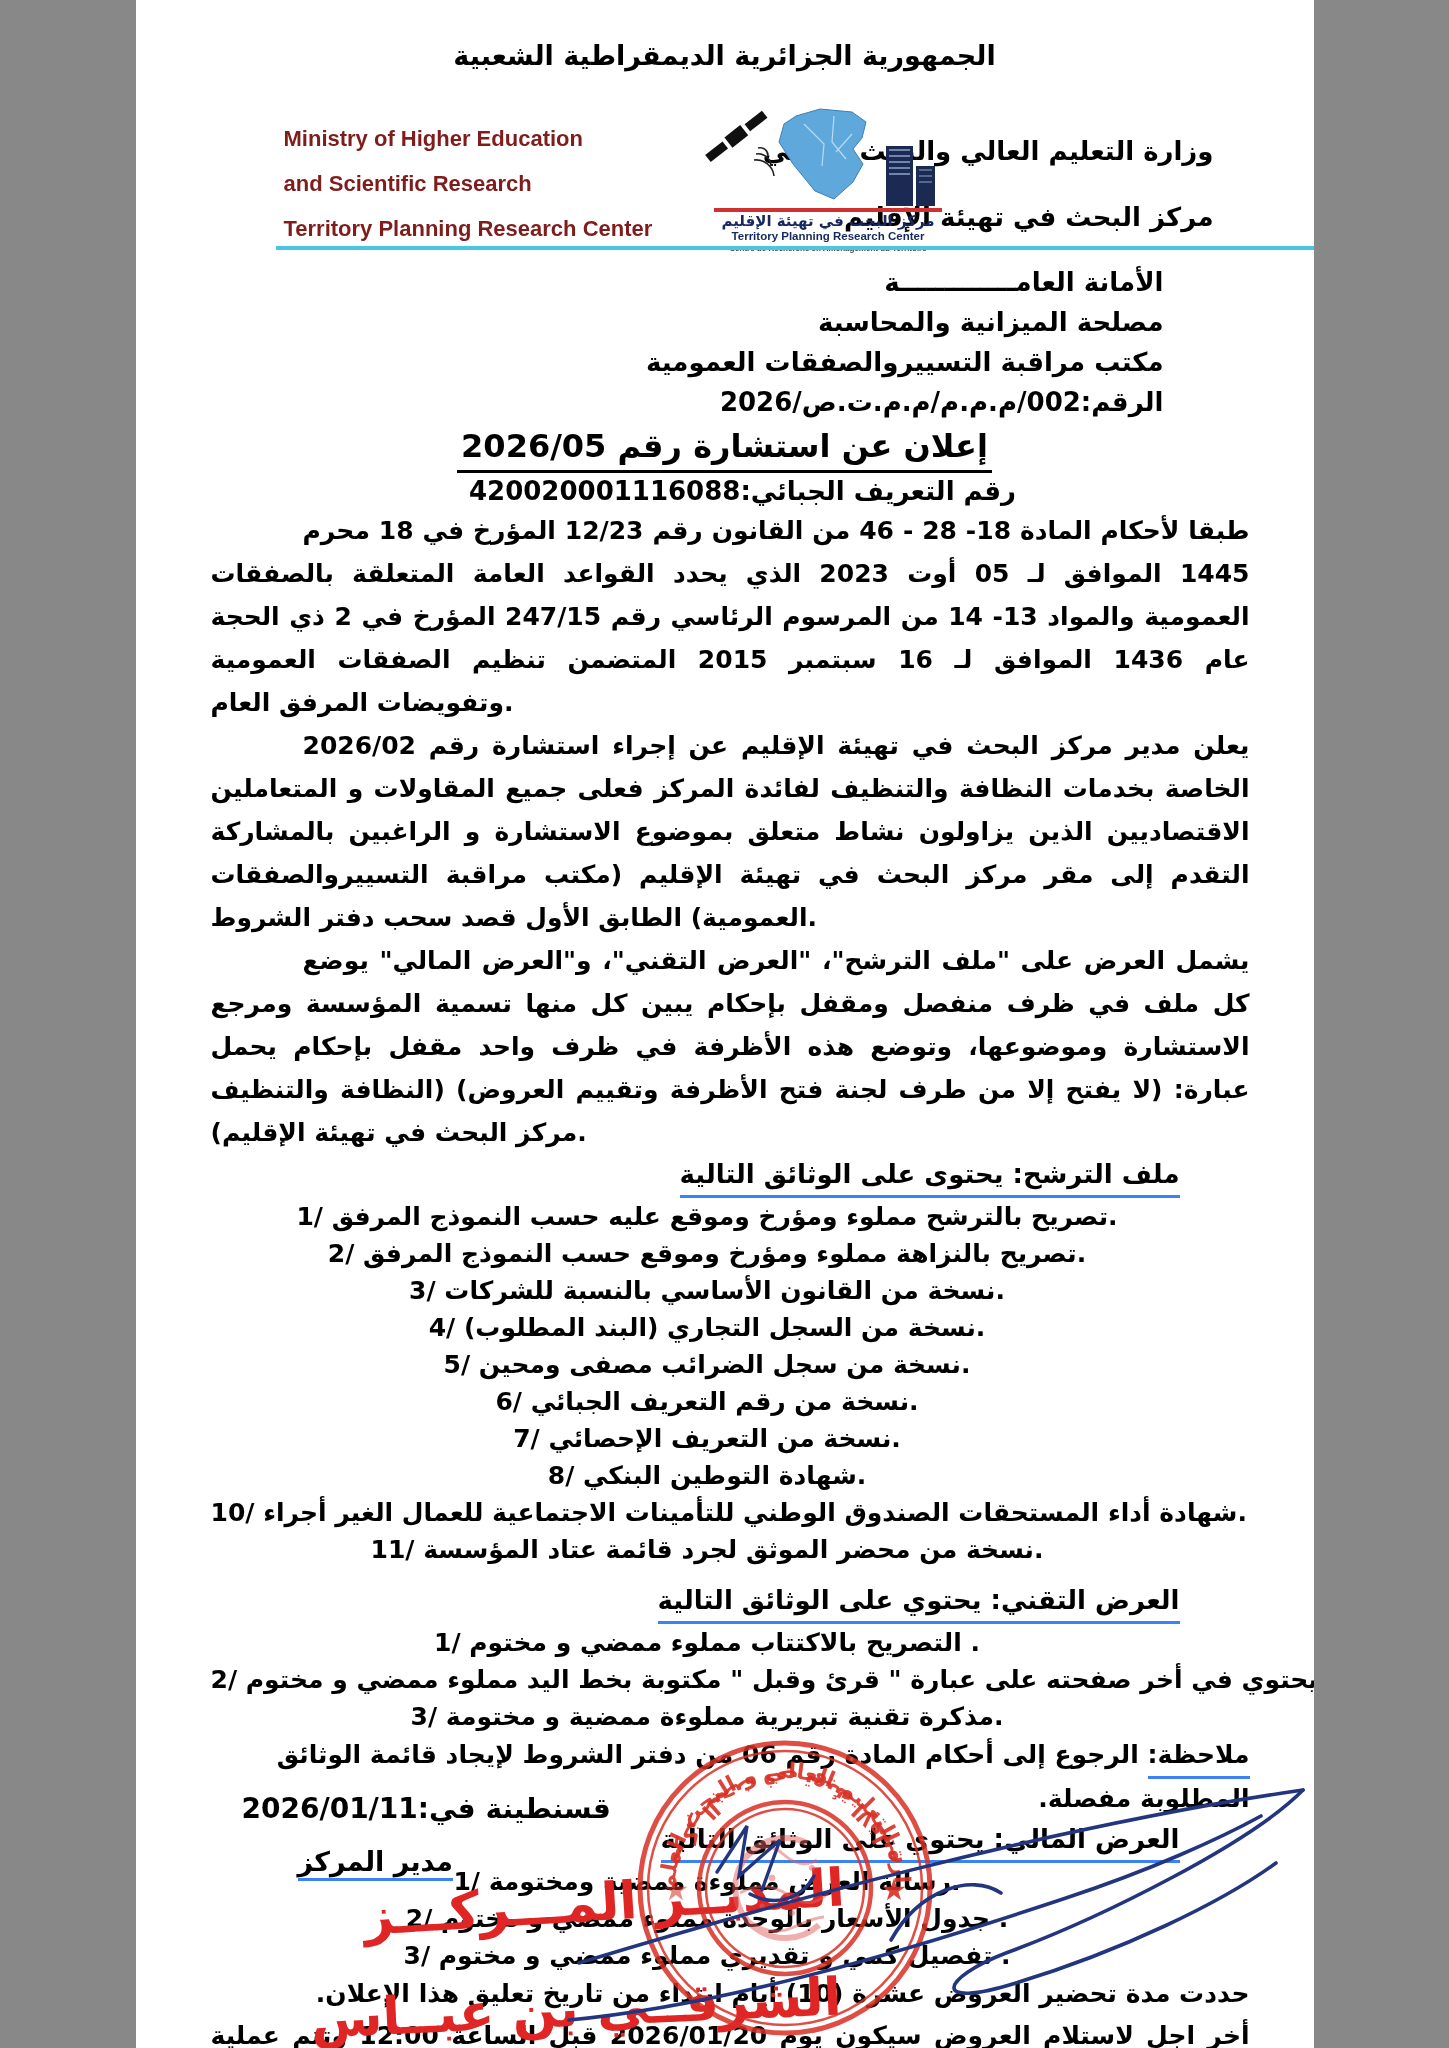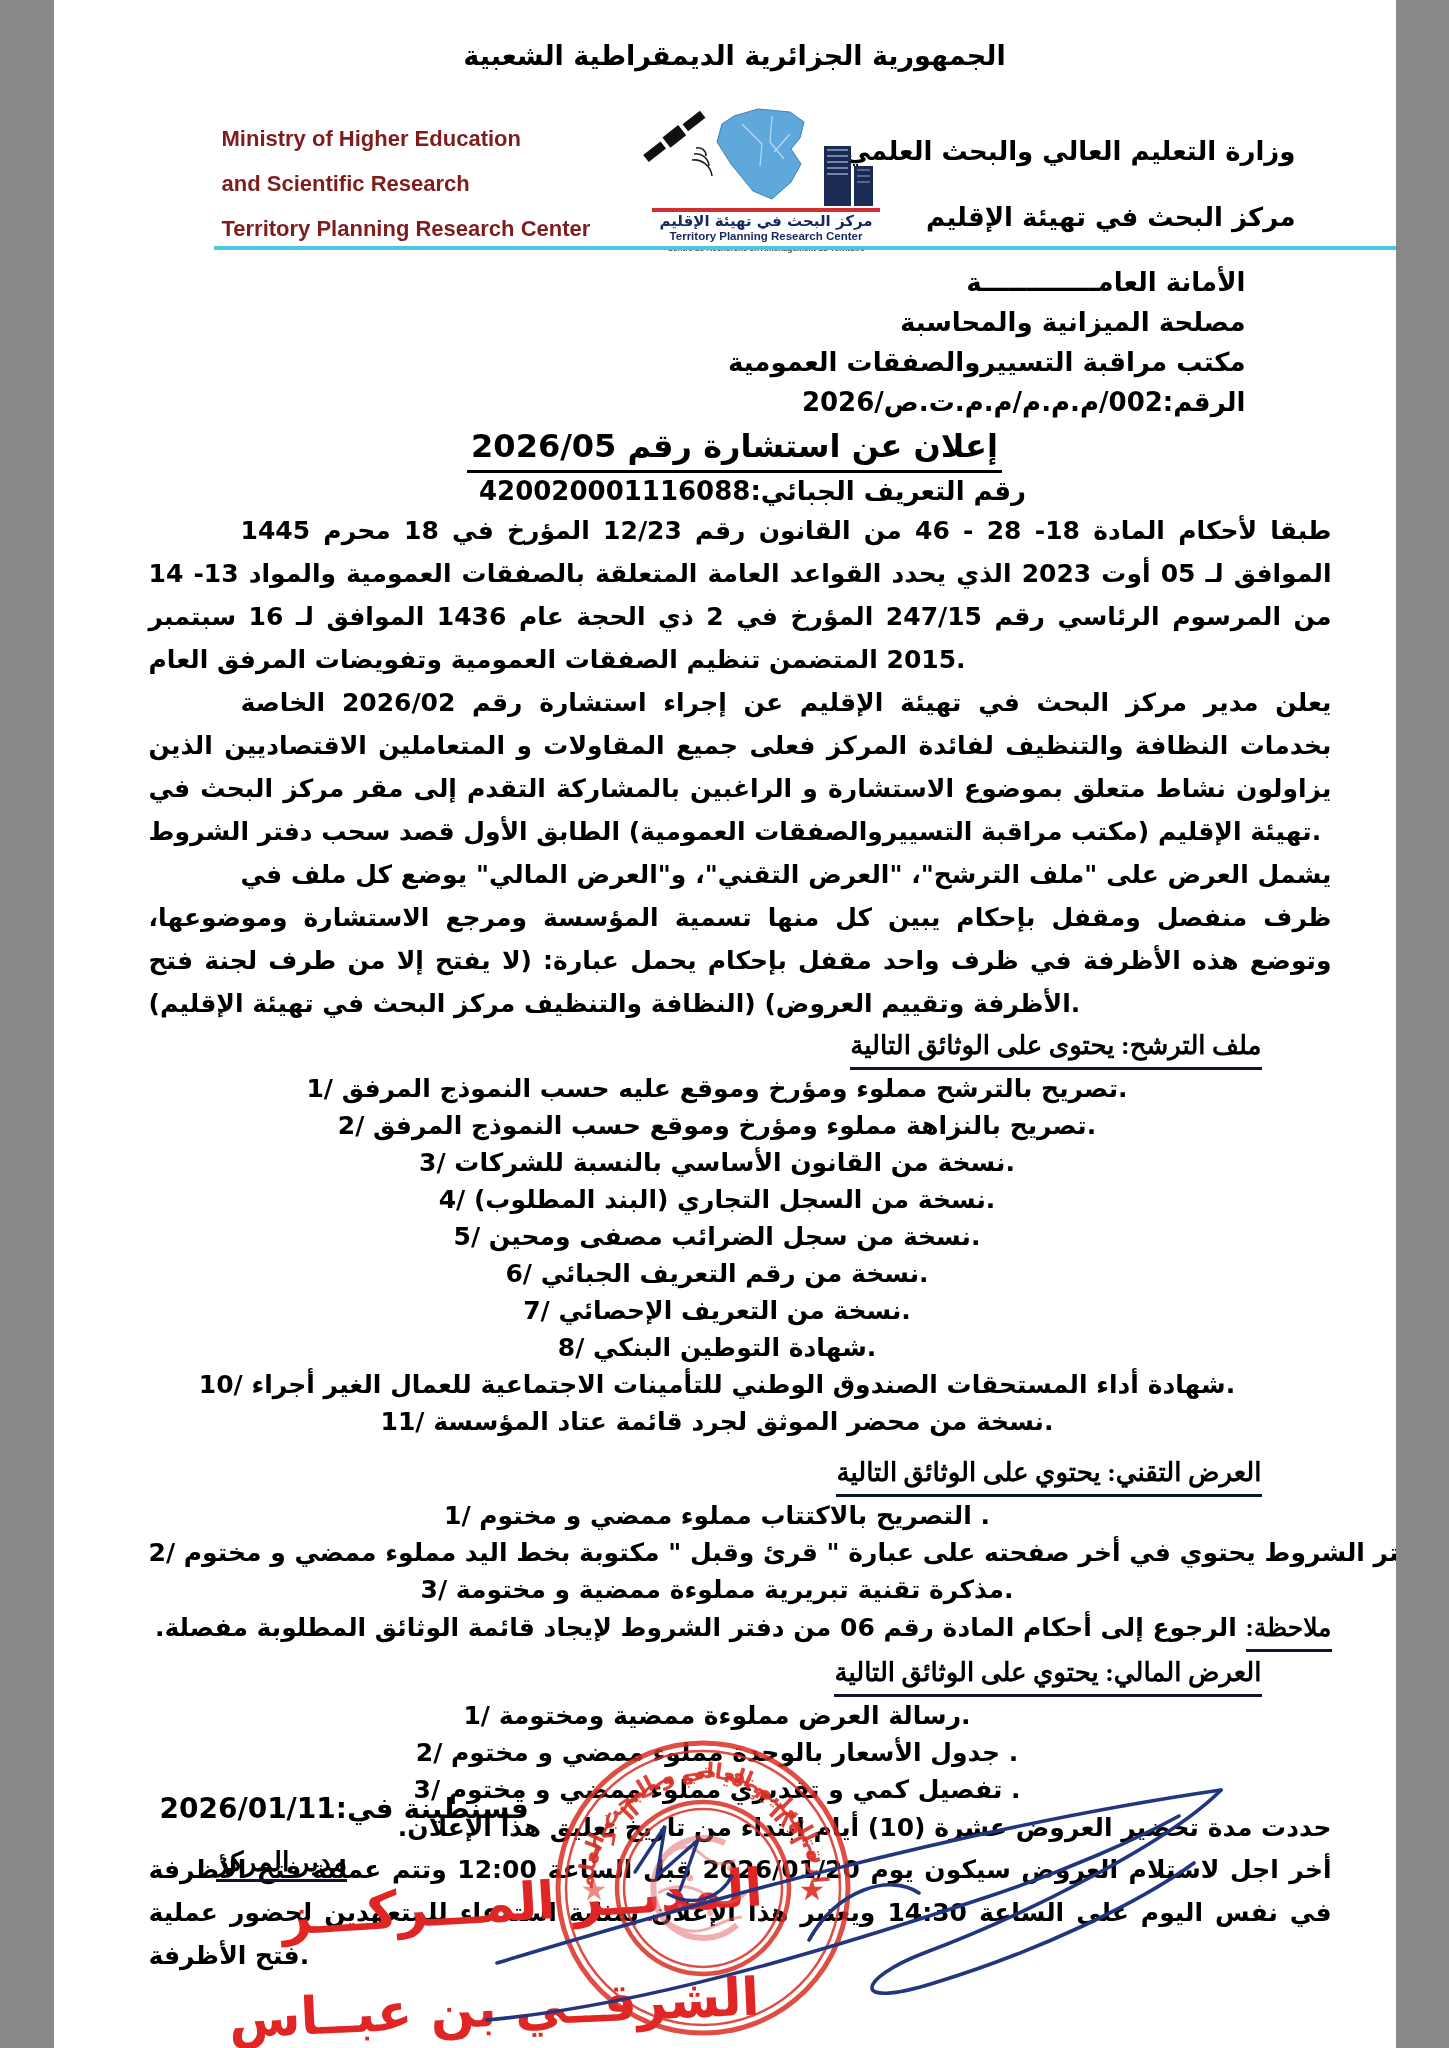--- a/index.html
+++ b/index.html
@@ -1,40 +1,40 @@
 <!DOCTYPE html>
 <html><head>
 <meta charset="utf-8">
 <style>
   html,body{margin:0;padding:0;background:#888;}
   .page{
-    position:relative;width:1322px;height:2048px;margin:0 auto;
+    position:relative;width:1178px;height:2048px;margin:0 auto;
     background:#ffffff;overflow:hidden;color:#000;
-    font-family:"DejaVu Sans","Liberation Sans",sans-serif;font-weight:bold;padding-left:20px;
+    font-family:"DejaVu Sans","Liberation Sans",sans-serif;font-weight:bold;
   }
   .latin{font-family:"Liberation Sans","DejaVu Sans",sans-serif;}
   
   .hdr{position:relative;height:256px;}
   .rep-ar{position:absolute;top:40px;left:0;right:0;text-align:center;font-size:27px;direction:rtl;}
   .rep-en{position:absolute;top:82px;left:0;right:0;text-align:center;font-size:24px;letter-spacing:.4px;}
   .min-en{position:absolute;left:148px;top:116px;font-size:22px;line-height:45px;color:#7f1d1d;}
   .min-ar{position:absolute;right:100px;top:118px;font-size:26px;direction:rtl;text-align:right;line-height:66px;}
   .logo{position:absolute;left:538px;top:104px;}
   .divider{position:absolute;left:140px;right:0;top:246px;height:4px;background:#49c6e0;}
   
   .admin{direction:rtl;text-align:right;padding:6px 150px 0 0;font-size:26px;line-height:40px;}
   
   .title{text-align:center;font-size:32px;line-height:44px;direction:rtl;margin-top:2px;}
   .title span{display:inline-block;border-bottom:3px solid #000;padding:0 4px 2px 4px;}
   .nif{text-align:center;font-size:26px;line-height:36px;direction:rtl;position:relative;left:18px;}
   
   .para{direction:ltr;text-align:justify;margin:0 64px 0 75px;font-size:25px;line-height:43px;text-indent:92px;}
   
   .sec-h{direction:rtl;text-align:right;margin:0 134px 0 75px;font-size:26px;line-height:40px;}
-  .sec-h .u, .note .u, .dir-label .u{border-bottom:3px solid #0f172a;display:inline-block;padding-bottom:1px;font-family:Liberation Serif, serif;}
+  .sec-h .u, .note .u, .dir-label .u{border-bottom:3px solid #3b82f6;display:inline-block;padding-bottom:1px;}
   .item{direction:ltr;text-align:center;margin:0 110px 0 75px;font-size:25px;line-height:37px;white-space:nowrap;}
   .gap{height:12px;}
   .note{direction:rtl;text-align:right;margin:0 64px 0 75px;font-size:25px;line-height:40px;}
   .close1{direction:rtl;text-align:right;margin:0 64px 0 75px;font-size:25px;line-height:40px;}
   .close2{direction:ltr;text-align:justify;margin:0 64px 0 75px;font-size:25px;line-height:43px;}
   
   .place-date{position:absolute;left:106px;top:1792px;font-size:28px;direction:rtl;}
   .dir-label{position:absolute;left:162px;top:1846px;font-size:27px;direction:rtl;}
   .red1{position:absolute;left:168px;top:1872px;width:600px;text-align:center;font-size:52px;
         color:#e02525;direction:rtl;transform:rotate(-3.5deg);letter-spacing:1px;z-index:3;}

